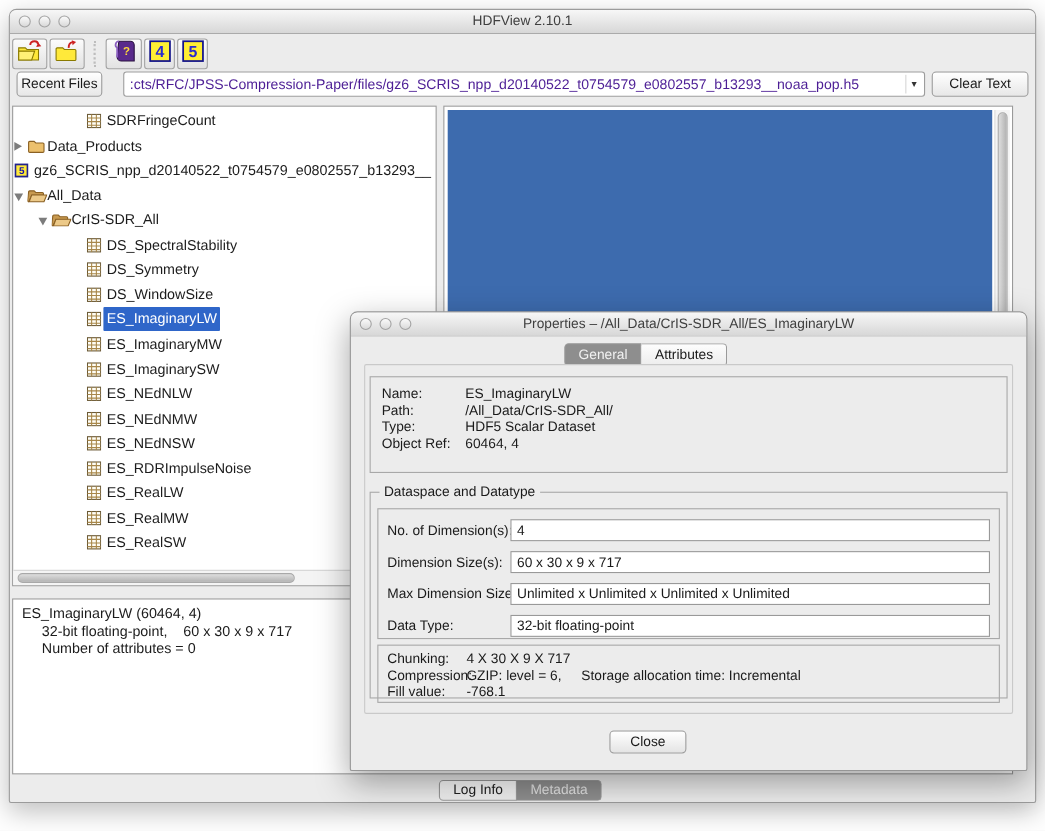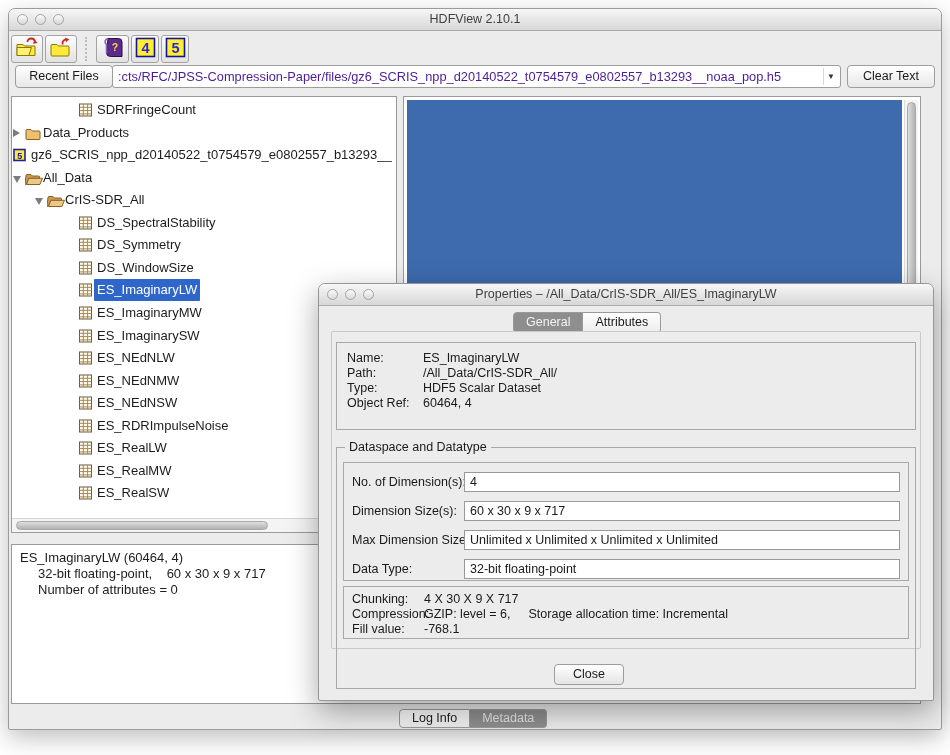--- a/index.html
+++ b/index.html
@@ -82,21 +82,21 @@
   .dtabs { position:absolute; left:194px; top:28px; display:flex; font-size:12.5px; }
   .dtab { padding:0 12px; line-height:19px; border:1px solid #9a9a9a; }
   .dtab.on  { border-radius:4px 0 0 4px; background:#8e8e8e; color:#f2f2f2; }
   .dtab.off { border-radius:0 4px 4px 0; background:linear-gradient(#fdfdfd,#ededed); color:#1a1a1a; border-left:none; }
   .tabpane { position:absolute; left:12px; top:47px; width:590px; height:318px;
     border:1px solid #c9c9c9; border-radius:2px; background:#ececec; }
   .ibox { position:absolute; left:4px; top:10px; right:4px; height:88px; border:1px solid #a8a8a8;
     font-size:12.5px; color:#1a1a1a; }
   .prow { position:absolute; left:10px; display:flex; white-space:nowrap; }
   .plabel { width:76px; }
-  .gbox { position:absolute; left:4px; top:115px; right:4px; height:242px; border:1px solid #a8a8a8; }
+  .gbox { position:absolute; left:4px; top:115px; right:4px; height:188px; border:1px solid #a8a8a8; }
   .glegend { position:absolute; left:8px; top:-8px; background:#ececec; padding:0 4px;
     font-size:12.5px; color:#1a1a1a; }
   .fbox { position:absolute; left:6px; top:14px; right:6px; height:119px; border:1px solid #a8a8a8; }
   .frow { position:absolute; left:8px; right:8px; height:20px; }
   .flabel { position:absolute; left:0; top:3px; font-size:12.5px; color:#1a1a1a; white-space:nowrap; }
   .ffield { position:absolute; left:112px; right:0; top:0; height:20px; background:#fff;
     border:1px solid #999; font-size:12.5px; line-height:18px; padding-left:5px;
     color:#1a1a1a; white-space:nowrap; overflow:hidden; }
   .cbox { position:absolute; left:6px; top:138px; right:6px; height:53px; border:1px solid #a8a8a8;
     font-size:12.5px; color:#1a1a1a; }
@@ -153,21 +153,21 @@
             <text x="10.5" y="16" text-anchor="middle" font-size="14.5" font-weight="bold" fill="#2a2ad0" font-family="Liberation Sans, sans-serif">4</text>
           </svg></span>
     </div>
     <div class="tbtn" style="left:152px;top:26px;width:28px;">
       <span><svg width="21" height="21" viewBox="0 0 21 21">
             <rect x="1.5" y="1.5" width="18" height="18" fill="#ffee33" stroke="#15158c" stroke-width="1.6"></rect>
             <text x="10.5" y="16" text-anchor="middle" font-size="14.5" font-weight="bold" fill="#2a2ad0" font-family="Liberation Sans, sans-serif">5</text>
           </svg></span>
     </div>
 
-    <div class="aqua-btn" style="left:6px;top:56px;width:98px;">Recent Files</div>
+    <div class="aqua-btn" style="left:6px;top:56px;width:78px;">Recent Files</div>
     <div class="combo">
       <div class="combo-text">:cts/RFC/JPSS-Compression-Paper/files/gz6_SCRIS_npp_d20140522_t0754579_e0802557_b13293__noaa_pop.h5</div>
       <div class="combo-arrow">▼</div>
     </div>
     <div class="aqua-btn" style="left:838px;top:56px;width:88px;">Clear Text</div>
 
     <div class="tree-panel">
       <div class="tree-rows" id="tree-rows">
           <div class="tree-row" style="top: 2px;">
             <span class="ticon" style="left: 67px;"><svg width="13" height="14" viewBox="0 0 13 14">

